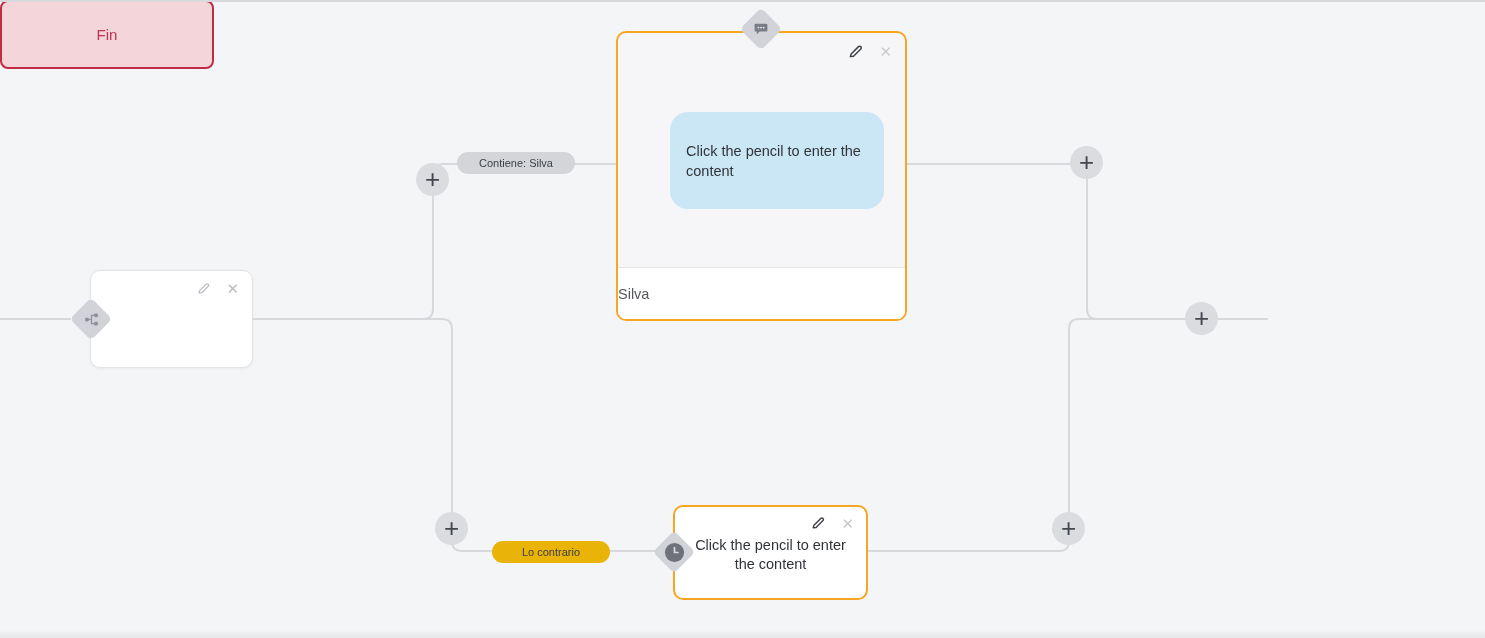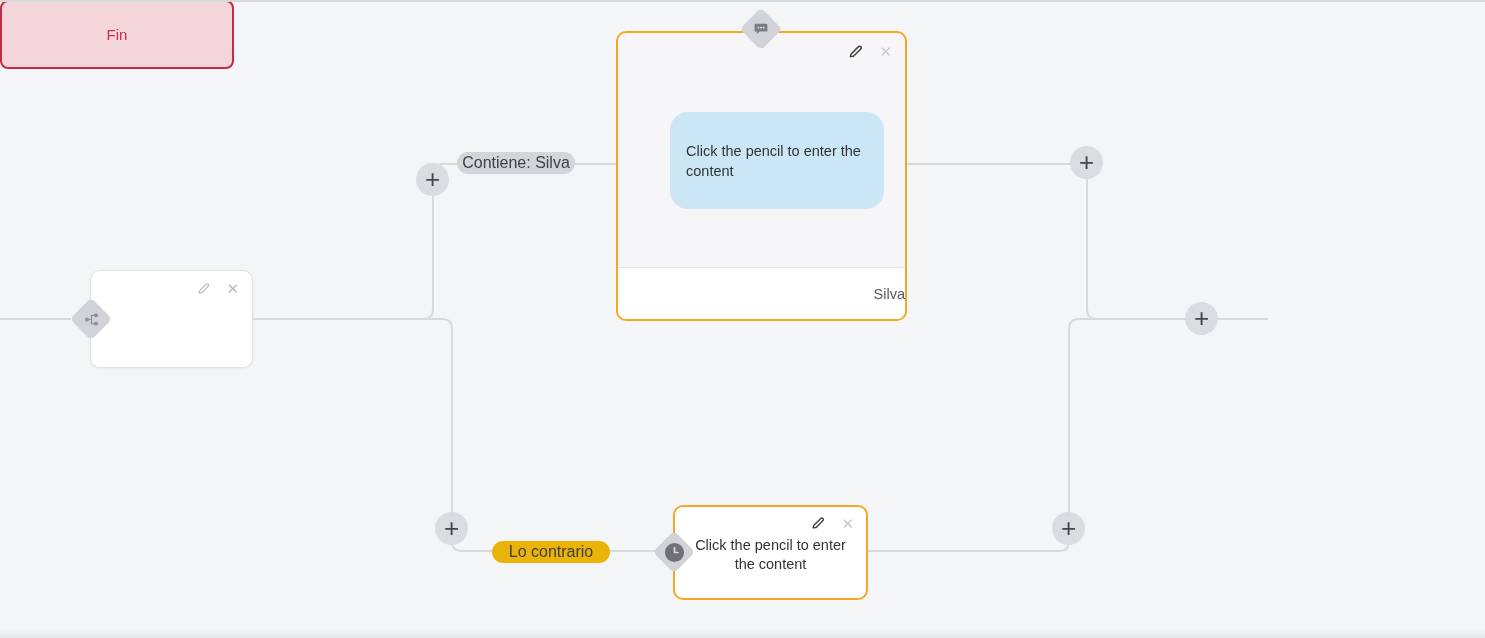--- a/index.html
+++ b/index.html
@@ -12,21 +12,21 @@
   .top-edge { position:absolute; top:0; left:0; width:100%; height:2px; background:#d8d9db; }
   .bottom-fade { position:absolute; bottom:0; left:0; width:100%; height:9px;
     background:linear-gradient(180deg, rgba(232,233,235,0), #e6e7e9); }
   svg.wires { position:absolute; left:0; top:0; }
   svg.wires path { stroke:#d8d9dc; stroke-width:2; fill:none; }
 
   
   .edge-label {
     position:absolute; height:22px; width:118px;
     display:flex; align-items:center; justify-content:center;
-    border-radius:11px; font-size:16px; color:#3b3f46; white-space:nowrap;
+    border-radius:11px; font-size:11px; color:#3b3f46; white-space:nowrap;
   }
   .edge-label.gray { background:#d3d5d9; }
   .edge-label.white { background:#eab308; }
 
   
   .plus-btn {
     position:absolute; width:33px; height:33px; border-radius:50%;
     background:#dbdce0; display:flex; align-items:center; justify-content:center;
     color:#43474f; font-size:26px; font-weight:300; line-height:0;
     cursor:pointer; user-select:none;
@@ -53,34 +53,34 @@
   }
   .bubble {
     position:absolute; left:52px; top:79px; width:214px; height:97px;
     background:#cbe7f6; border-radius:18px; padding:14px 16px;
     display:flex; align-items:center;
     font-size:14.5px; line-height:20px; color:#303338;
   }
   .message-footer {
     position:absolute; left:0; right:0; bottom:0; height:52px;
     background:#fff; border-top:1px solid #e5e6e9; border-radius:0 0 8px 8px;
-    display:flex; align-items:center; justify-content:flex-end;
+    display:flex; align-items:center; justify-content:flex-start;
     font-size:14.5px; color:#55585f;
   }
 
   .delay-node {
     left:673px; top:505px; width:195px; height:95px;
     background:#fff; border:2px solid #f7a624;
   }
   .delay-node .node-actions { top:8px; right:12px; }
   .delay-text { margin-top:29px; padding:0 16px; text-align:center;
     font-size:14.5px; line-height:19px; color:#303338; }
 
   .end-node {
-    left:1268px; top:284px; width:234px; height:69px;
+    left:1268px; top:284px; width:214px; height:69px;
     background:#f4d5da; border:2px solid #c22b45; border-radius:8px;
     display:flex; align-items:center; justify-content:center;
     font-size:15px; color:#c2344f; cursor:pointer;
   }
 
   .dark-pencil { color:#3e4147; }
   .light-close { color:#c7c9cd; }
 
   
   .port { position:absolute; width:44px; height:44px;

